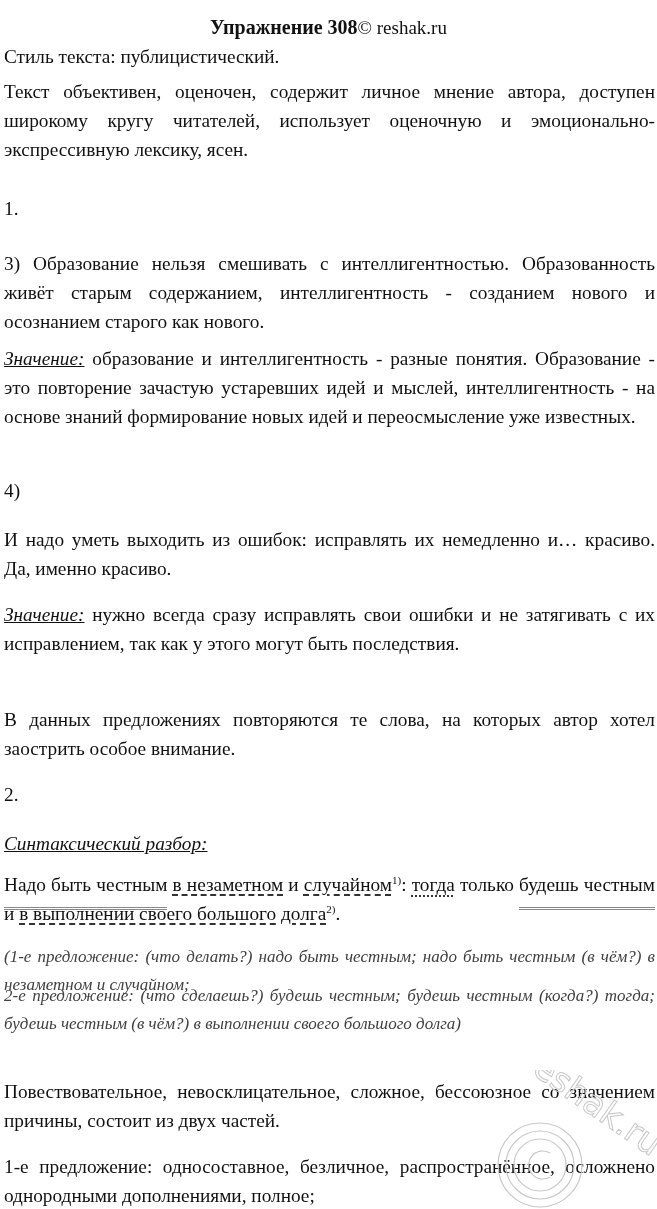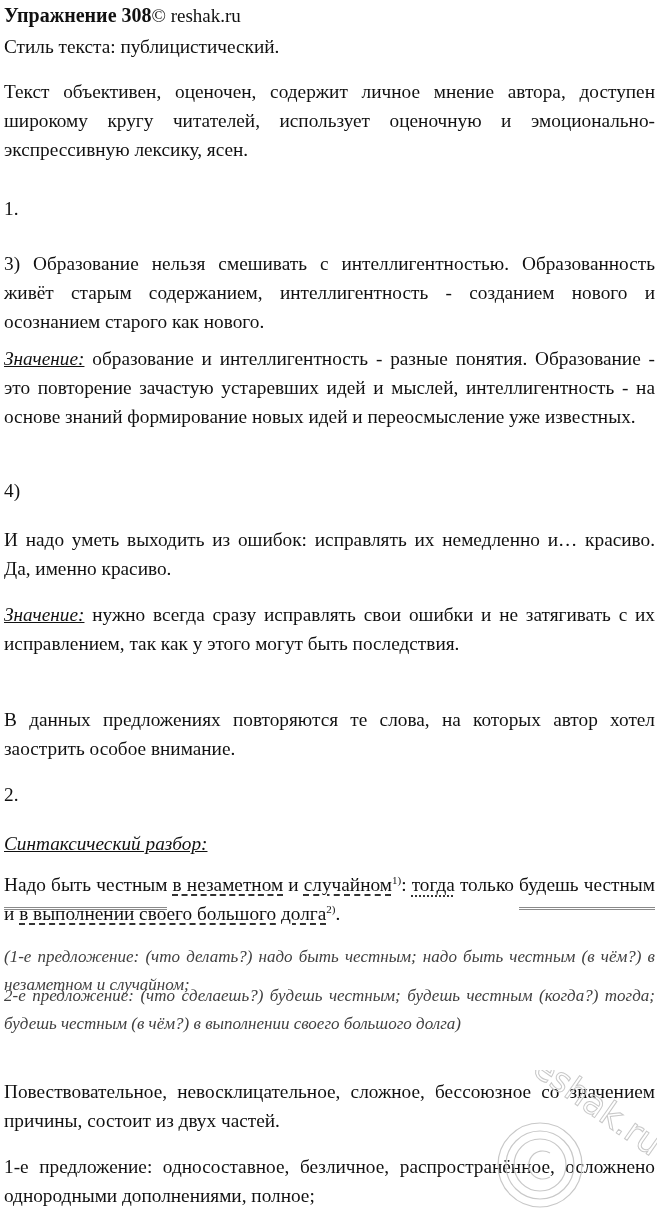--- a/index.html
+++ b/index.html
@@ -3,22 +3,22 @@
 <meta charset="utf-8">
 <style>
   html, body { margin: 0; padding: 0; background: #ffffff; }
   body {
     width: 657px; height: 1209px; overflow: hidden; position: relative;
     font-family: "Liberation Serif", "DejaVu Serif", serif;
     color: #111111;
   }
   .page { position: absolute; left: 4px; top: 0; width: 651px; }
   .header {
-    display: flex; justify-content: flex-start; align-items: baseline;
-    height: 30px; line-height: 22px; padding-top: 4px;
+    display: flex; justify-content: center; align-items: baseline;
+    height: 30px; line-height: 22px; padding-top: 16px;
   }
   .title { font-weight: bold; font-size: 20px; }
   .copyright { font-size: 19px; padding-right: 2px; }
   p {
     margin: 0; font-size: 19.3px; line-height: 29px; text-align: justify;
   }
   .b1 { position: absolute; left: 0; width: 651px; }
   .it { font-style: italic; text-decoration: underline; }
   .olive { color: #404040; font-style: italic; font-size: 17px; line-height: 28px; }
   sup { font-size: 11px; line-height: 0; vertical-align: 7px; }
@@ -38,21 +38,21 @@
 </style>
 </head>
 <body>
 
 <div class="page">
   <div class="header">
     <span class="title">Упражнение 308</span>
     <span class="copyright">© reshak.ru</span>
   </div>
 
-  <p class="b1" style="top:32px">Стиль текста: публицистический.</p>
+  <p class="b1" style="top:42px">Стиль текста: публицистический.</p>
   <p class="b1" style="top:77px">Текст объективен, оценочен, содержит личное мнение автора, доступен широкому кругу читателей, использует оценочную и эмоционально-экспрессивную лексику, ясен.</p>
   <p class="b1" style="top:194px">1.</p>
   <p class="b1" style="top:249px">3) Образование нельзя смешивать с интеллигентностью. Образованность живёт старым содержанием, интеллигентность - созданием нового и осознанием старого как нового.</p>
   <p class="b1" style="top:344px"><span class="it">Значение:</span><span> образование и интеллигентность - разные понятия. Образование - это повторение зачастую устаревших идей и мыслей, интеллигентность - на основе знаний формирование новых идей и переосмысление уже известных.</span></p>
   <p class="b1" style="top:476px">4)</p>
   <p class="b1" style="top:525px">И надо уметь выходить из ошибок: исправлять их немедленно и… красиво. Да, именно красиво.</p>
   <p class="b1" style="top:600px"><span class="it">Значение:</span><span> нужно всегда сразу исправлять свои ошибки и не затягивать с их исправлением, так как у этого могут быть последствия.</span></p>
   <p class="b1" style="top:705px">В данных предложениях повторяются те слова, на которых автор хотел заострить особое внимание.</p>
   <p class="b1" style="top:780px">2.</p>
   <p class="b1 it" style="top:829px">Синтаксический разбор:</p>

